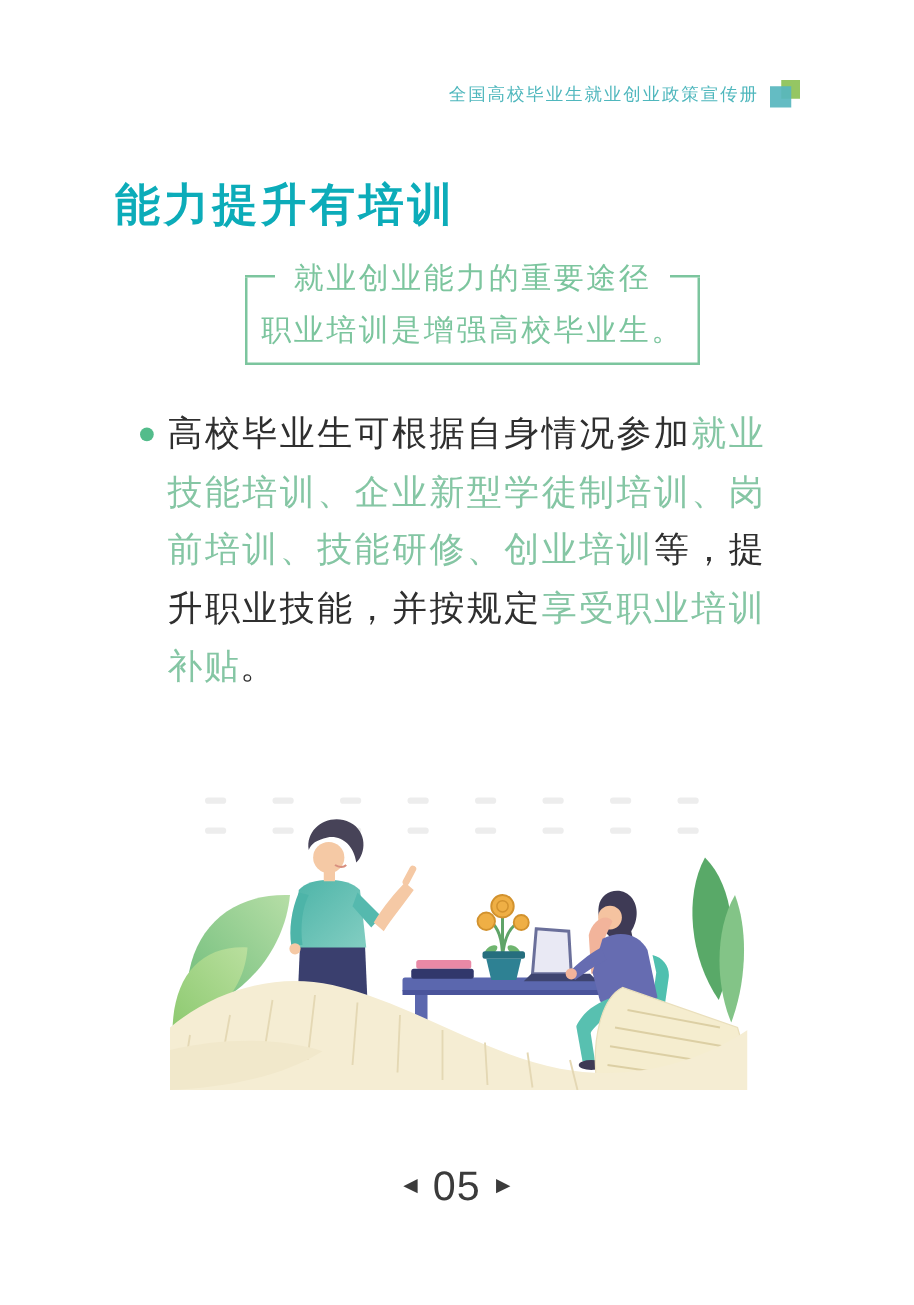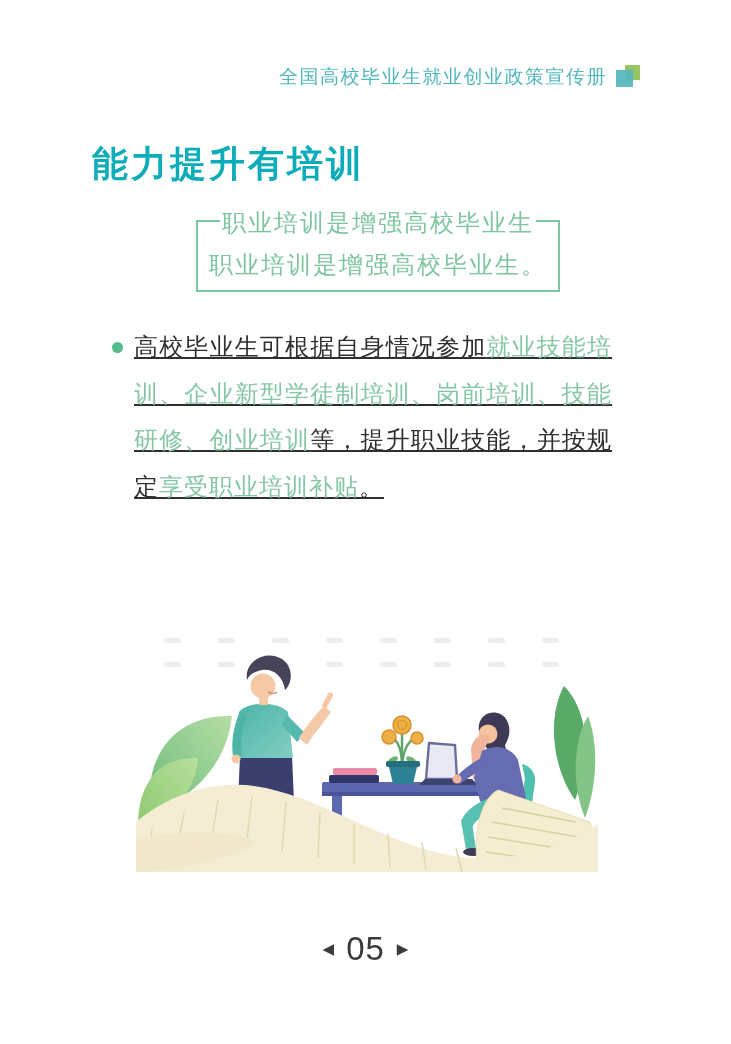--- a/index.html
+++ b/index.html
@@ -7,21 +7,21 @@
     --text_green:#85c6a4; --text_dark:#2f2f2f; --bullet_green:#53bc8b;
     --pager_dark:#3b3b3b; --logo_teal:#57b6be; --logo_green:#95c663;
   }
   *{margin:0;padding:0;box-sizing:border-box;}
   html,body{background:#ffffff;}
   body{font-family:"Liberation Sans","DejaVu Sans",sans-serif;}
   .page{position:relative;width:731px;height:1044px;background:#ffffff;overflow:hidden;}
 
   
   .header{position:absolute;top:64px;right:91px;display:flex;align-items:center;gap:9px;}
-  .header-title{color:var(--header_teal);font-size:19px;letter-spacing:1.5px;}
+  .header-title{color:var(--header_teal);font-size:14px;letter-spacing:1.5px;}
   .header-logo{position:relative;width:24px;height:24px;display:inline-block;}
   .sq-back{position:absolute;top:0;right:0;width:15px;height:15px;background:var(--logo_green);}
   .sq-front{position:absolute;left:0;bottom:2px;width:17px;height:17px;background:var(--logo_teal);opacity:.92;}
 
   
   .title{position:absolute;left:92px;top:140px;font-size:36px;font-weight:700;
     color:var(--title_teal);letter-spacing:3px;}
 
   
   .quote-box{position:absolute;left:196px;top:222px;width:364px;height:70px;
@@ -30,22 +30,22 @@
   .qb-corner{position:absolute;top:-2px;width:24px;height:2px;background:var(--quote_green);}
   .qb-l{left:-2px;} .qb-r{right:-2px;}
   .quote-line{text-align:center;color:var(--quote_green);font-size:24px;letter-spacing:2px;line-height:34px;background:transparent;}
   .q1{margin-top:-16px;}
   .q1 span{background:#ffffff;padding:0 8px;}
   .q2{margin-top:8px;}
 
   
   .bullets{position:absolute;left:112px;top:324px;width:508px;list-style:none;}
   .bullet{position:relative;padding-left:22px;width:500px;
-    font-size:24px;line-height:46.5px;color:var(--text-dark,#2f2f2f);
-    color:var(--text_dark);letter-spacing:1px;text-align:justify;text-decoration:underline;}
+    font-size:28px;line-height:46.5px;color:var(--text-dark,#2f2f2f);
+    color:var(--text_dark);letter-spacing:1px;text-align:justify;}
   .dot{position:absolute;left:0;top:18px;width:11px;height:11px;border-radius:50%;
     background:var(--bullet_green);}
   .seg-green{color:var(--text_green);}
 
   
   .illustration{position:absolute;left:136px;top:626px;width:462px;height:246px;}
   .illustration svg{display:block;width:100%;height:100%;}
 
   
   .pager{position:absolute;left:0;top:930px;width:731px;display:flex;
@@ -64,21 +64,21 @@
       <span class="sq-back"></span>
       <span class="sq-front"></span>
     </span>
   </header>
 
   <h1 class="title">能力提升有培训</h1>
 
   <div class="quote-box">
     <span class="qb-corner qb-l"></span>
     <span class="qb-corner qb-r"></span>
-    <div class="quote-line q1"><span>职业培训是增强高校毕业生</span></div>
+    <div class="quote-line q1"><span>就业创业能力的重要途径</span></div>
     <div class="quote-line q2">职业培训是增强高校毕业生。</div>
   </div>
 
   <ul class="bullets">
     <li class="bullet">
       <span class="dot"></span>
       <span class="bullet-text"><span>高校毕业生可根据自身情况参加</span><span class="seg-green">就业技能培训、企业新型学徒制培训、岗前培训、技能研修、创业培训</span><span>等，提升职业技能，并按规定</span><span class="seg-green">享受职业培训补贴</span><span>。</span></span>
     </li>
   </ul>
 

